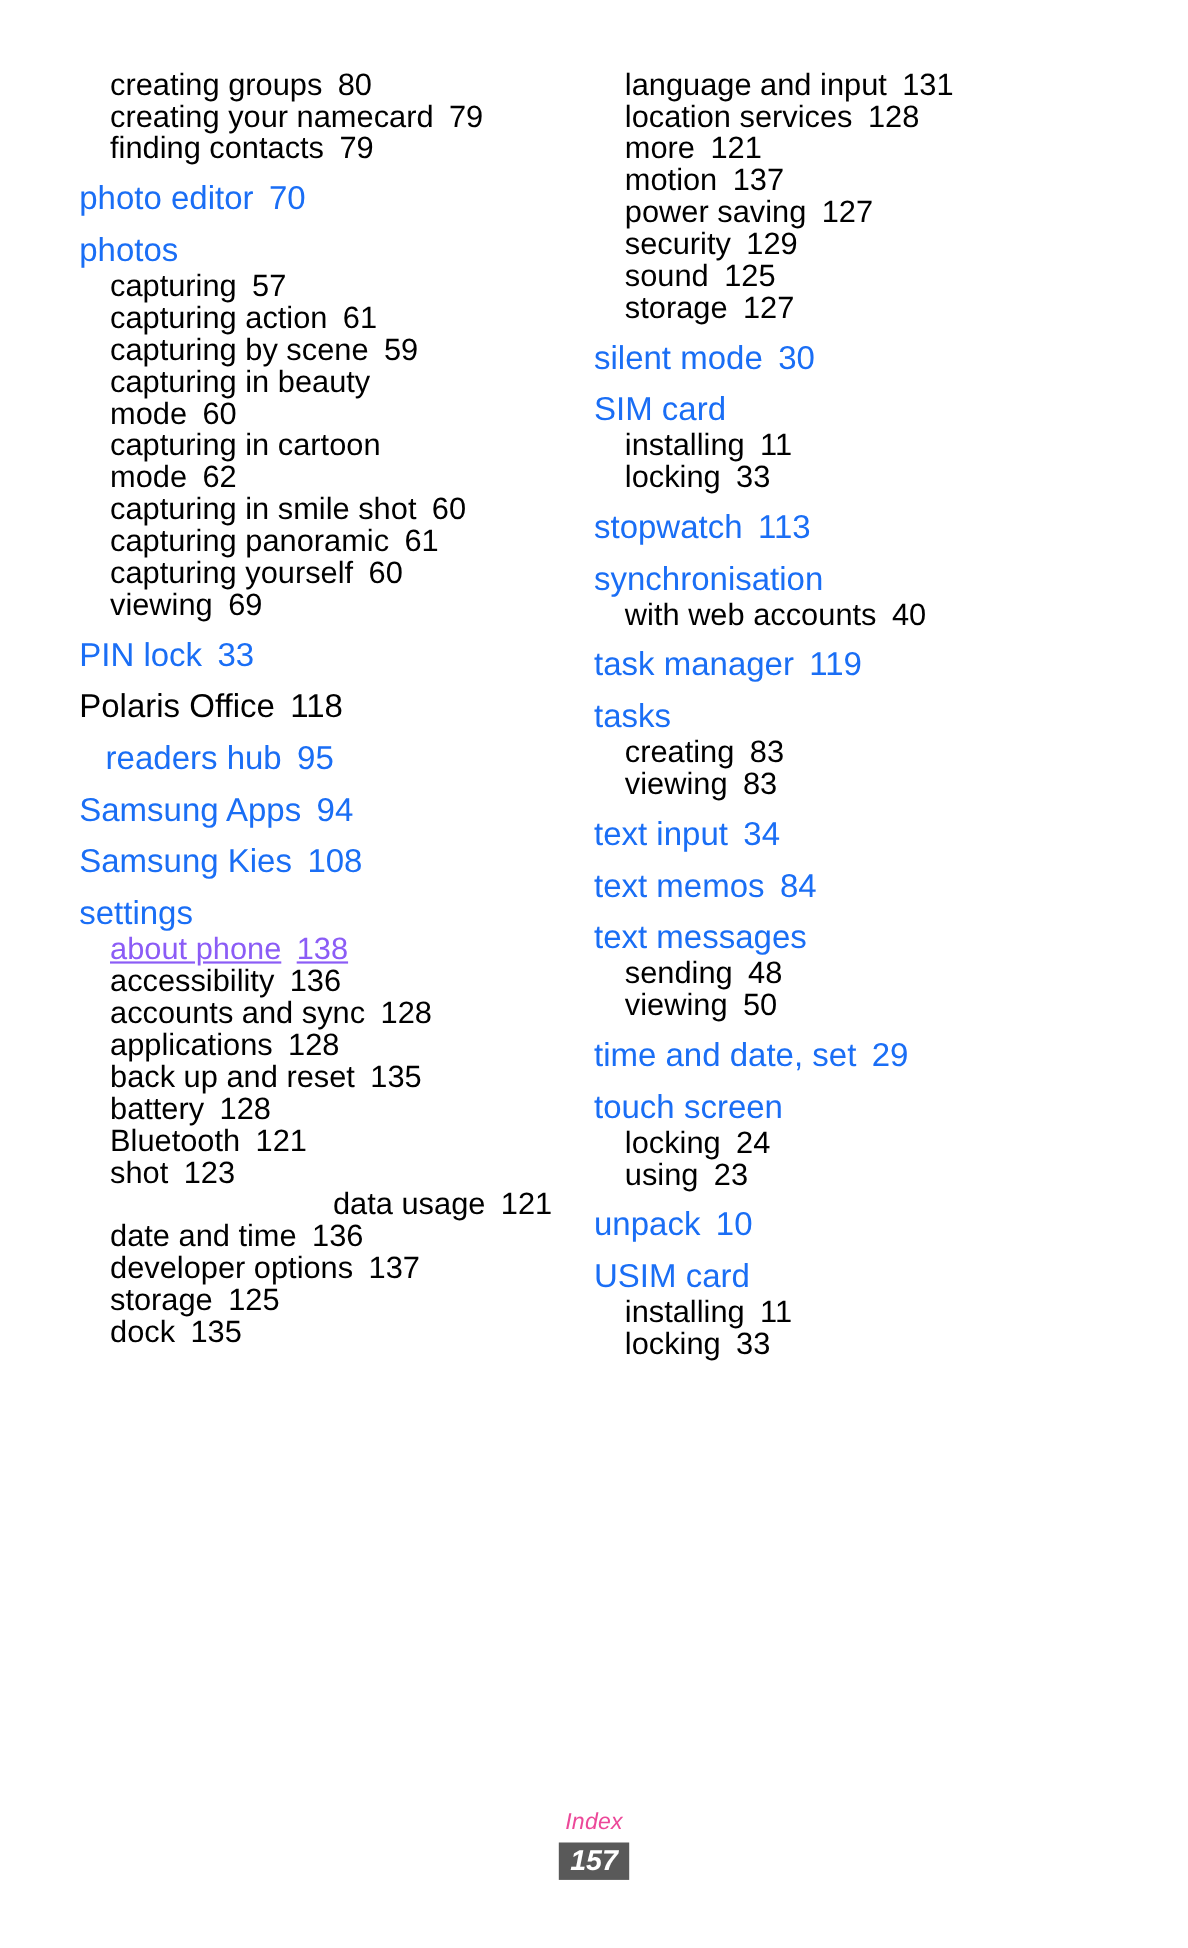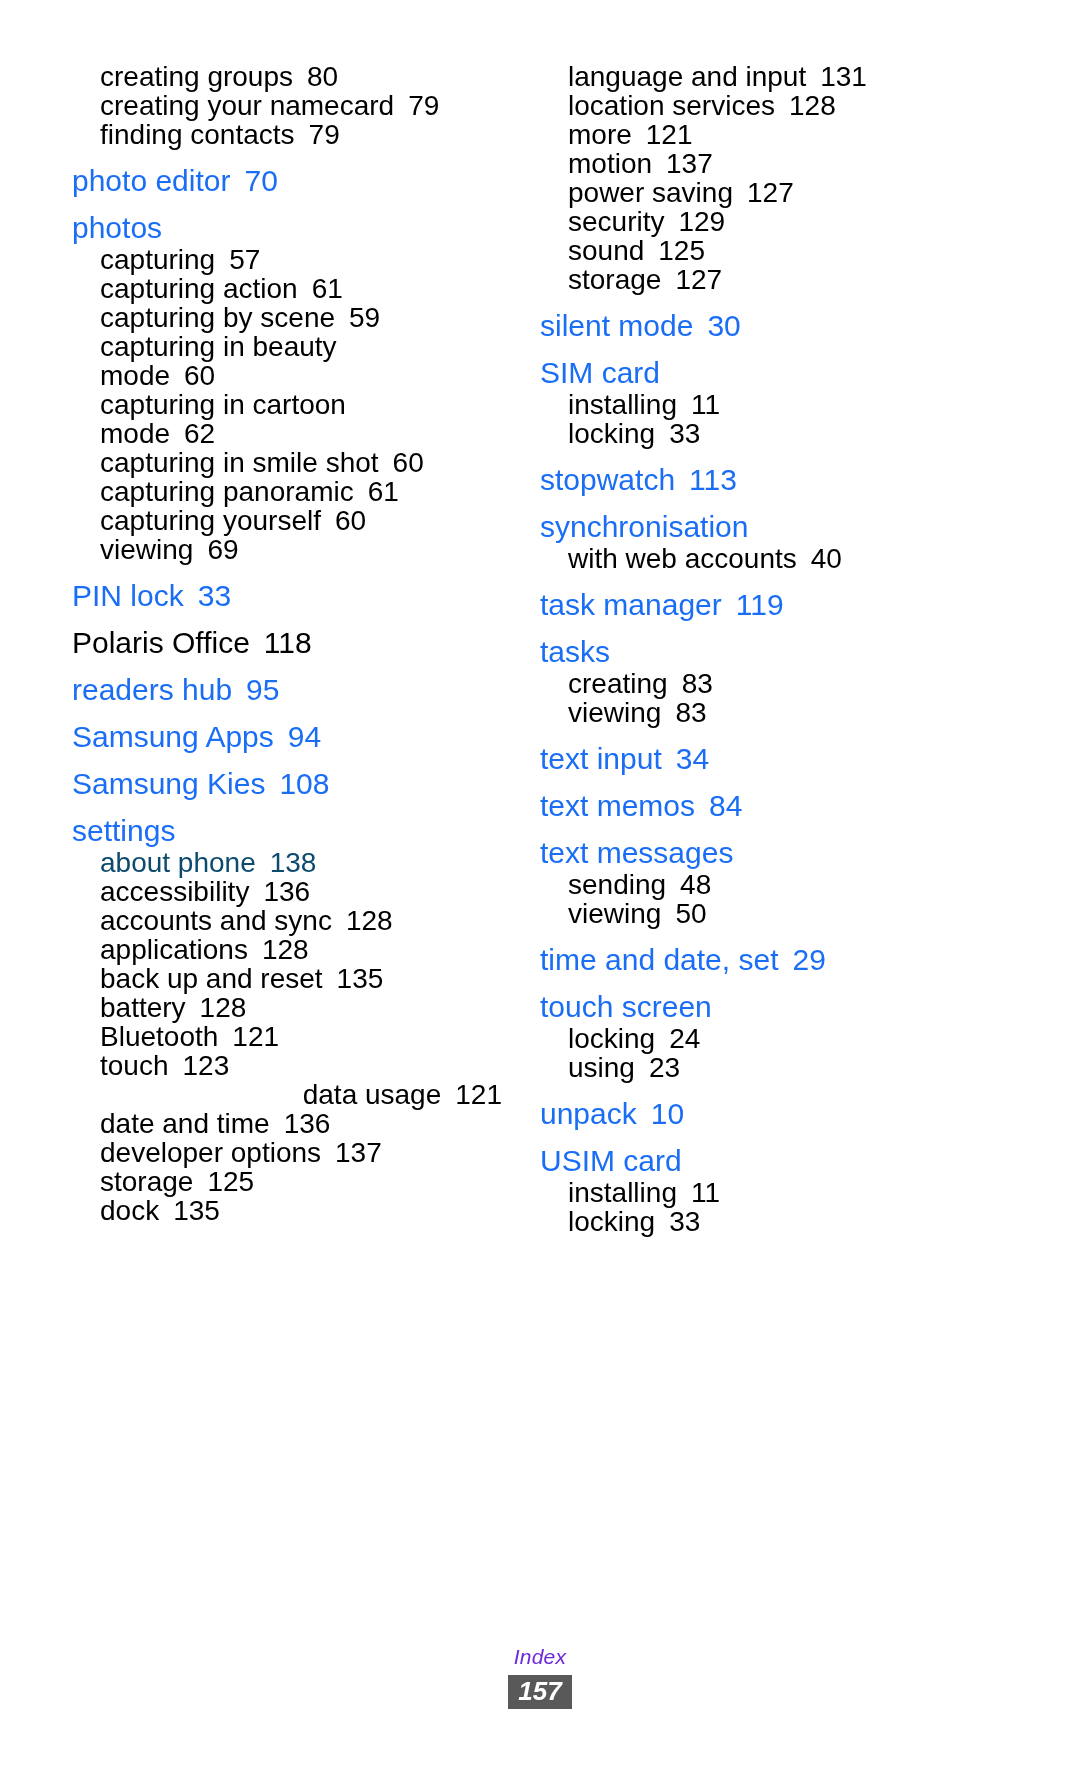--- a/index.html
+++ b/index.html
@@ -114,32 +114,32 @@
         <span class="entry sub" style="color: rgb(0, 0, 0);"><span>capturing in beauty</span></span>
         <span class="entry sub" style="color: rgb(0, 0, 0);"><span>mode</span><span class="pg">60</span></span>
         <span class="entry sub" style="color: rgb(0, 0, 0);"><span>capturing in cartoon</span></span>
         <span class="entry sub" style="color: rgb(0, 0, 0);"><span>mode</span><span class="pg">62</span></span>
         <span class="entry sub" style="color: rgb(0, 0, 0);"><span>capturing in smile shot</span><span class="pg">60</span></span>
         <span class="entry sub" style="color: rgb(0, 0, 0);"><span>capturing panoramic</span><span class="pg">61</span></span>
         <span class="entry sub" style="color: rgb(0, 0, 0);"><span>capturing yourself</span><span class="pg">60</span></span>
         <span class="entry sub" style="color: rgb(0, 0, 0);"><span>viewing</span><span class="pg">69</span></span>
         <span class="entry head" style="color: rgb(26, 110, 245);"><span>PIN lock</span><span class="pg">33</span></span>
         <span class="entry head" style="color: #000000;"><span>Polaris Office</span><span class="pg">118</span></span>
-        <span class="entry head" style="color: rgb(26, 110, 245);"><span>readers hub</span><span class="pg">95</span></span>
+        <span class="entry head" style="color: rgb(26, 110, 245); margin-left: 24px;"><span>readers hub</span><span class="pg">95</span></span>
         <span class="entry head" style="color: rgb(26, 110, 245);"><span>Samsung Apps</span><span class="pg">94</span></span>
         <span class="entry head" style="color: rgb(26, 110, 245);"><span>Samsung Kies</span><span class="pg">108</span></span>
         <span class="entry head" style="color: rgb(26, 110, 245);"><span>settings</span></span>
-        <span class="entry sub" style="color: #0c4a6e;"><span>about phone</span><span class="pg">138</span></span>
+        <span class="entry sub" style="color: #8b5cf6; text-decoration: underline;"><span>about phone</span><span class="pg">138</span></span>
         <span class="entry sub" style="color: rgb(0, 0, 0);"><span>accessibility</span><span class="pg">136</span></span>
         <span class="entry sub" style="color: rgb(0, 0, 0);"><span>accounts and sync</span><span class="pg">128</span></span>
         <span class="entry sub" style="color: rgb(0, 0, 0);"><span>applications</span><span class="pg">128</span></span>
         <span class="entry sub" style="color: rgb(0, 0, 0);"><span>back up and reset</span><span class="pg">135</span></span>
         <span class="entry sub" style="color: rgb(0, 0, 0);"><span>battery</span><span class="pg">128</span></span>
         <span class="entry sub" style="color: rgb(0, 0, 0);"><span>Bluetooth</span><span class="pg">121</span></span>
-        <span class="entry sub" style="color: rgb(0, 0, 0);"><span>touch</span><span class="pg">123</span></span>
+        <span class="entry sub" style="color: rgb(0, 0, 0);"><span>shot</span><span class="pg">123</span></span>
         <span class="entry sub" style="color: rgb(0, 0, 0); text-align: right;"><span>data usage</span><span class="pg">121</span></span>
         <span class="entry sub" style="color: rgb(0, 0, 0);"><span>date and time</span><span class="pg">136</span></span>
         <span class="entry sub" style="color: rgb(0, 0, 0);"><span>developer options</span><span class="pg">137</span></span>
         <span class="entry sub" style="color: rgb(0, 0, 0);"><span>storage</span><span class="pg">125</span></span>
         <span class="entry sub" style="color: rgb(0, 0, 0);"><span>dock</span><span class="pg">135</span></span>
       </div>
     <div class="column right">
         <span class="entry sub" style="color: rgb(0, 0, 0);"><span>language and input</span><span class="pg">131</span></span>
         <span class="entry sub" style="color: rgb(0, 0, 0);"><span>location services</span><span class="pg">128</span></span>
         <span class="entry sub" style="color: rgb(0, 0, 0);"><span>more</span><span class="pg">121</span></span>
@@ -169,17 +169,17 @@
         <span class="entry sub" style="color: rgb(0, 0, 0);"><span>locking</span><span class="pg">24</span></span>
         <span class="entry sub" style="color: rgb(0, 0, 0);"><span>using</span><span class="pg">23</span></span>
         <span class="entry head" style="color: rgb(26, 110, 245);"><span>unpack</span><span class="pg">10</span></span>
         <span class="entry head" style="color: rgb(26, 110, 245);"><span>USIM card</span></span>
         <span class="entry sub" style="color: rgb(0, 0, 0);"><span>installing</span><span class="pg">11</span></span>
         <span class="entry sub" style="color: rgb(0, 0, 0);"><span>locking</span><span class="pg">33</span></span>
       </div>
   </div>
 
   <div id="footer">
-    <span id="footer-label" style="color: #6d28d9;">Index</span>
+    <span id="footer-label" style="color: #ec4899;">Index</span>
     <span id="footer-pageno" style="background: rgb(89, 89, 89);">157</span>
   </div>
 
 </div>
 
 </body></html>

